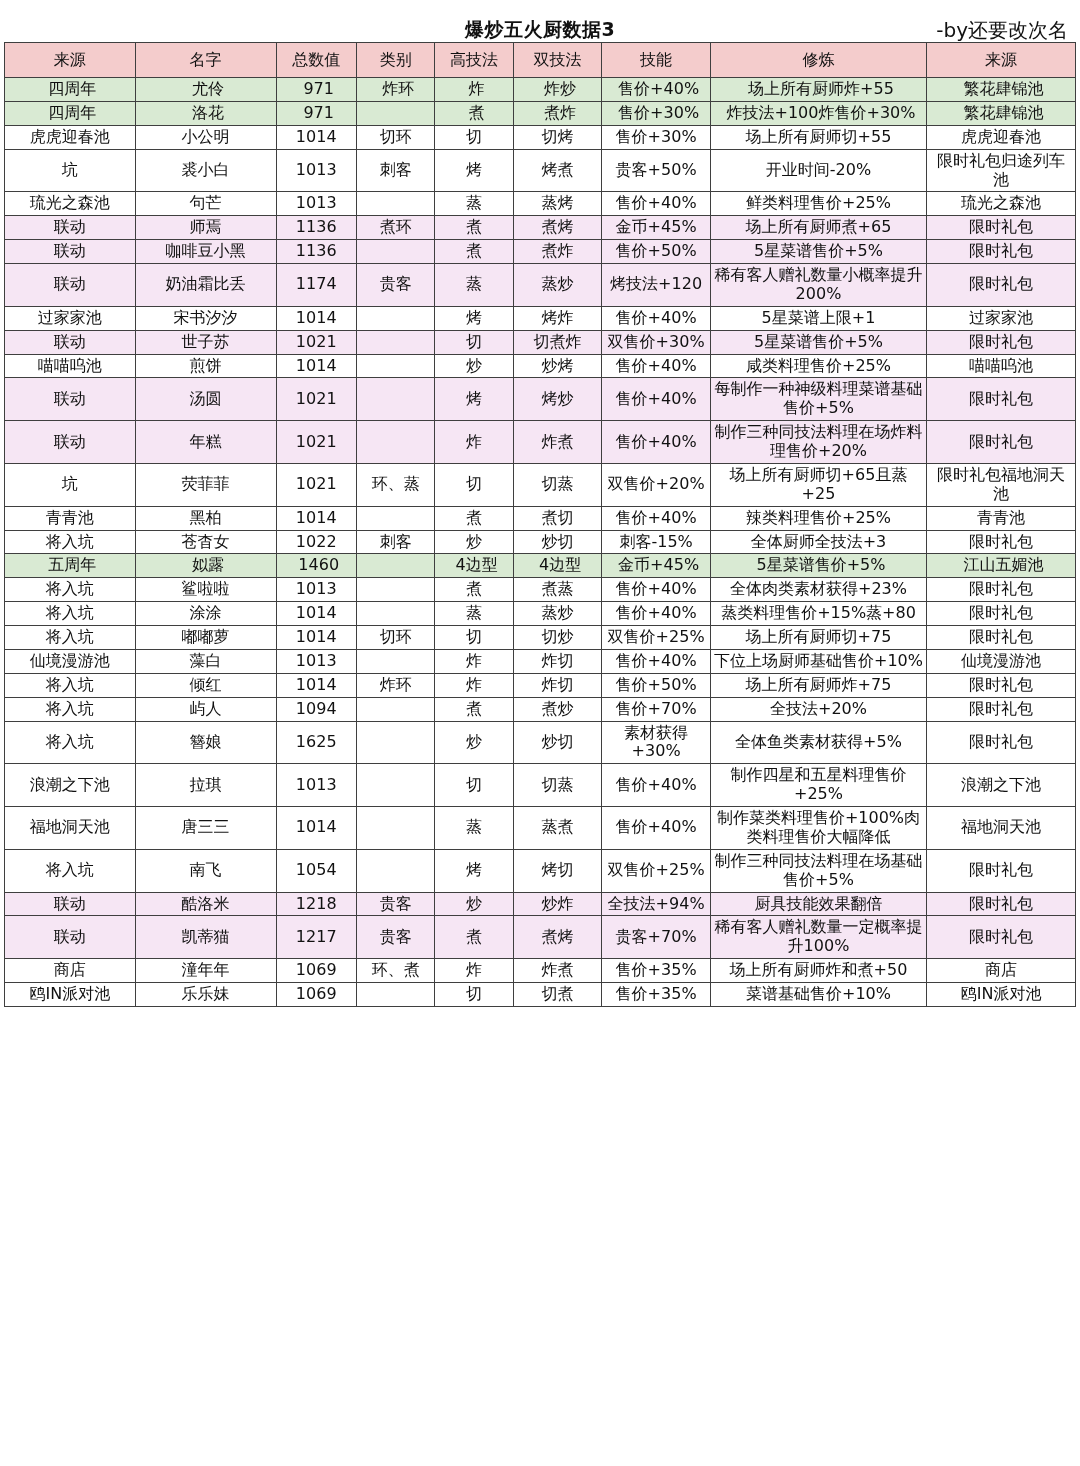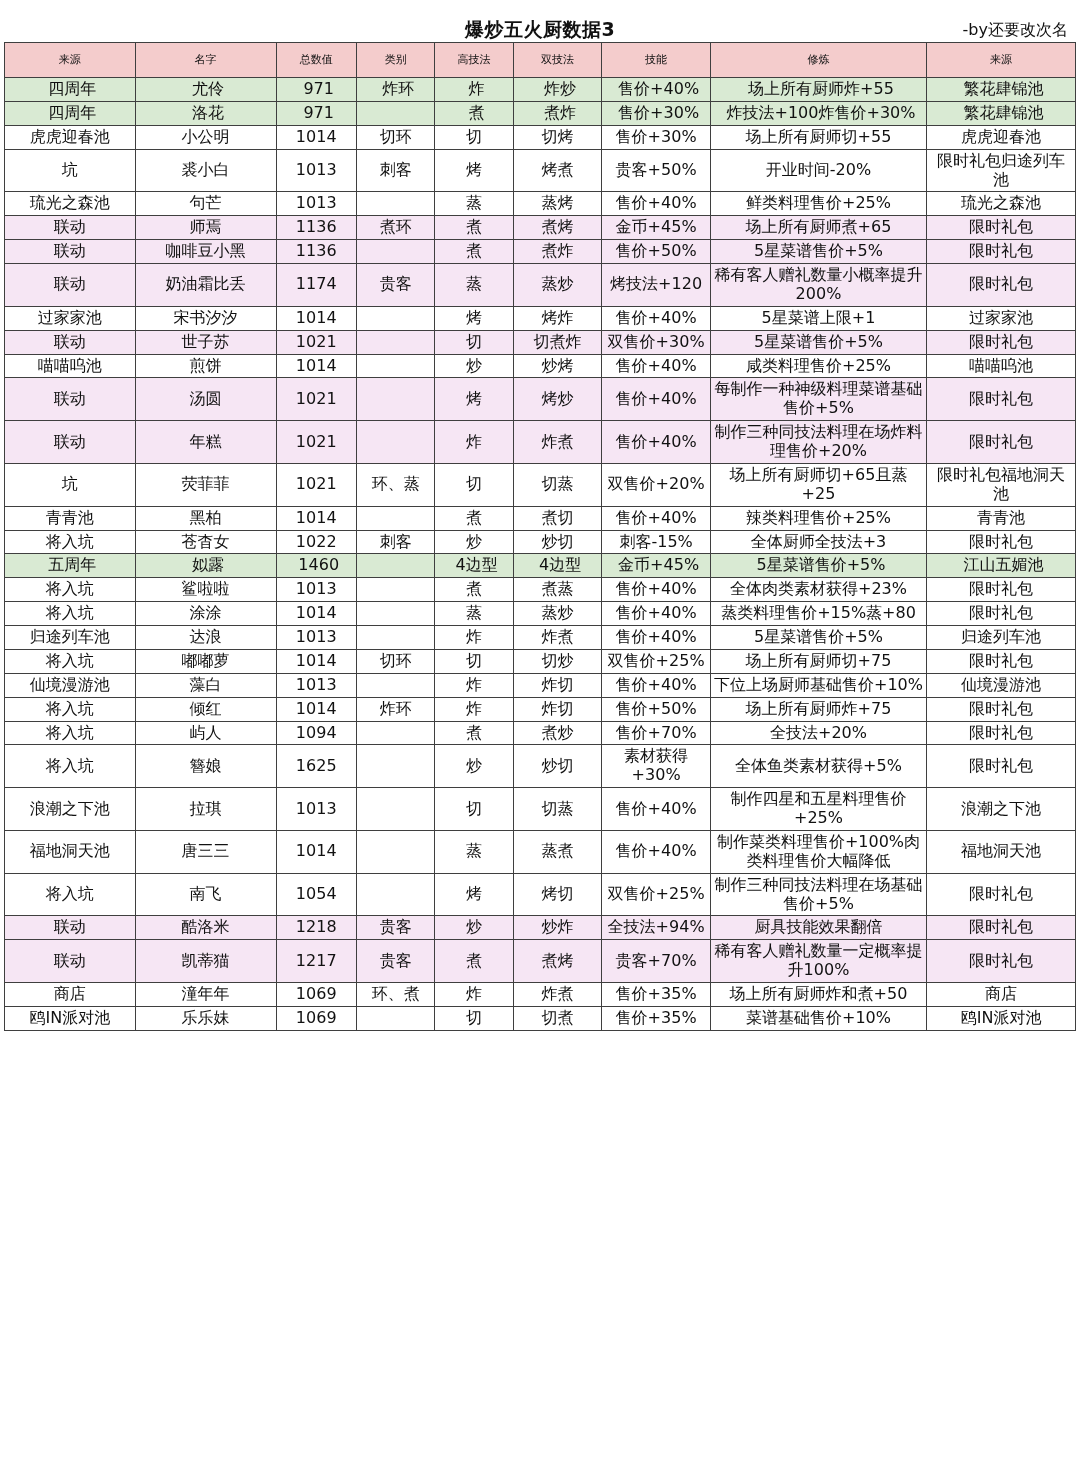--- a/index.html
+++ b/index.html
@@ -26,41 +26,41 @@
     text-align: center;
     font-size: 19px;
     font-weight: bold;
     letter-spacing: 0.5px;
     line-height: 26px;
   }
   .byline {
     position: absolute;
     right: 8px;
     top: 2px;
-    font-size: 16px;
+    font-size: 20px;
     line-height: 24px;
   }
   table.data {
     border-collapse: collapse;
     width: 1072px;
     table-layout: fixed;
   }
   table.data th, table.data td {
     border: 1px solid #3f3f3f;
     padding: 2px 3px;
     text-align: center;
     vertical-align: middle;
     font-size: 16px;
     line-height: 1.18;
     overflow: hidden;
   }
   table.data thead th {
     background: #f4cccc;
     font-weight: normal;
-    font-size: 11px;
+    font-size: 16px;
     height: 30px;
   }
   
   col.c0 { width: 130px; }
   col.c1 { width: 140px; }
   col.c2 { width: 80px; }
   col.c3 { width: 78px; }
   col.c4 { width: 78px; }
   col.c5 { width: 88px; }
   col.c6 { width: 108px; }
@@ -322,31 +322,20 @@
           <td class="name">涂涂</td>
           <td class="total">1014</td>
           <td class="type"></td>
           <td class="high">蒸</td>
           <td class="dual">蒸炒</td>
           <td class="skill">售价+40%</td>
           <td class="train">蒸类料理售价+15%蒸+80</td>
           <td class="source2">限时礼包</td>
         </tr>
         <tr class="rowtype-white">
-          <td class="source">归途列车池</td>
-          <td class="name">达浪</td>
-          <td class="total">1013</td>
-          <td class="type"></td>
-          <td class="high">炸</td>
-          <td class="dual">炸煮</td>
-          <td class="skill">售价+40%</td>
-          <td class="train">5星菜谱售价+5%</td>
-          <td class="source2">归途列车池</td>
-        </tr>
-        <tr class="rowtype-white">
           <td class="source">将入坑</td>
           <td class="name">嘟嘟萝</td>
           <td class="total">1014</td>
           <td class="type">切环</td>
           <td class="high">切</td>
           <td class="dual">切炒</td>
           <td class="skill">双售价+25%</td>
           <td class="train">场上所有厨师切+75</td>
           <td class="source2">限时礼包</td>
         </tr>

